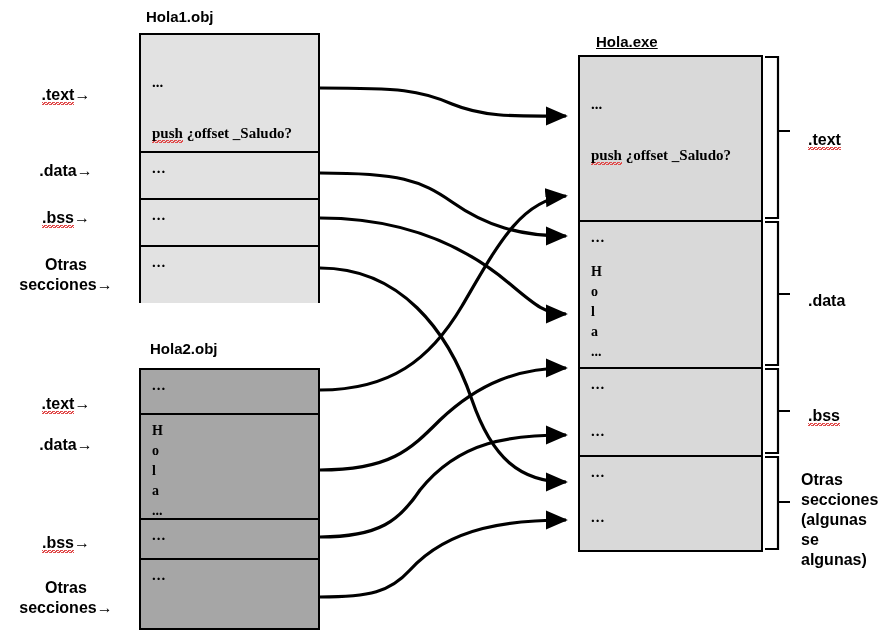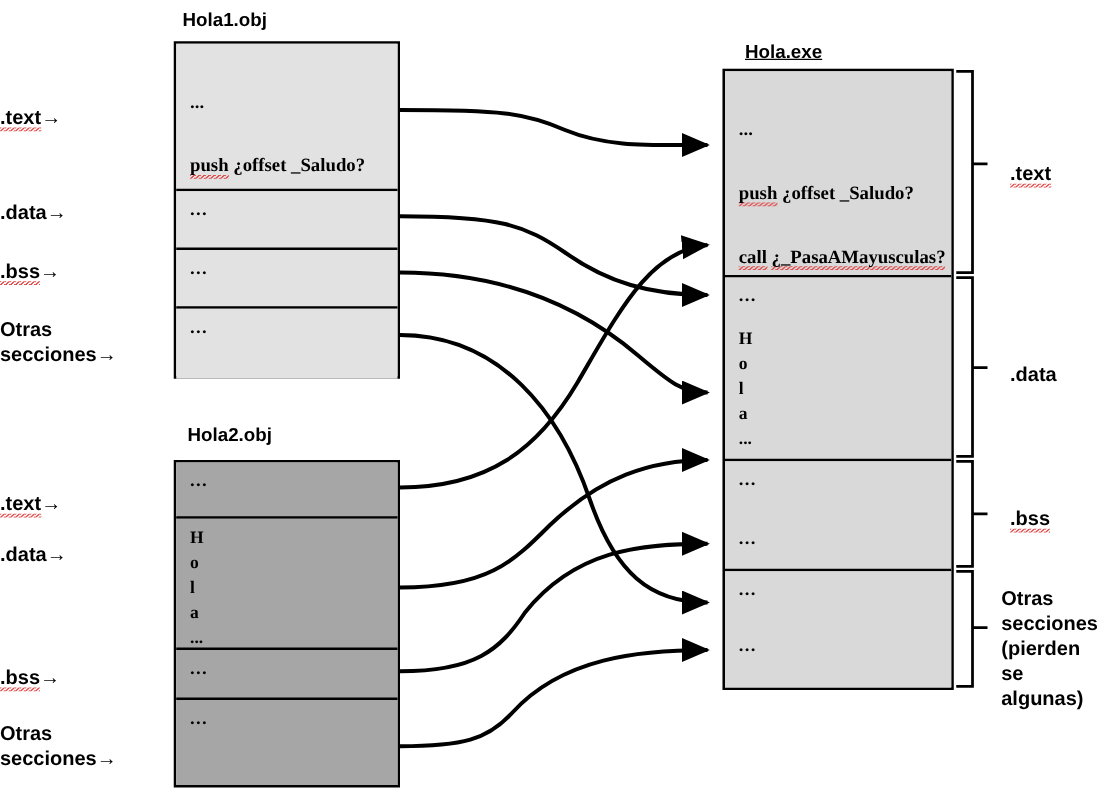--- a/index.html
+++ b/index.html
@@ -33,21 +33,21 @@
         repeating-linear-gradient(135deg,#e04b4b 0 1px,transparent 1px 2px);
        background-repeat:repeat-x;background-size:4px 3px;
        background-position:left bottom;padding-bottom:2px;}
 
   
   .caption{font-family:"Liberation Sans",sans-serif;font-weight:bold;
            font-size:15px;color:#000;white-space:nowrap;}
 
   
   .lbl-left{font-family:"Liberation Sans",sans-serif;font-weight:bold;
-            font-size:16px;color:#000;text-align:left;white-space:nowrap;
+            font-size:16px;color:#000;text-align:center;white-space:nowrap;
             line-height:20px;}
   .lbl-left .arw{font-weight:bold;}
 
   
   .lbl-right{font-family:"Liberation Sans",sans-serif;font-weight:bold;
              font-size:16px;color:#000;white-space:nowrap;line-height:20px;}
 
   svg{position:absolute;left:0;top:0;overflow:visible;}
   .wire{fill:none;stroke:#000;stroke-width:3.2;stroke-linecap:butt;}
   .brace{fill:none;stroke:#000;stroke-width:2.2;}
@@ -113,21 +113,20 @@
       <div class="dots">...</div>
     </div>
   </div>
 
   <div class="objbox" style="left:578px;top:55px;width:185px;height:497px;background:#d9d9d9;">
 
     <div class="sect" style="height:165px;background:#d9d9d9;">
       <div class="code">
         <div>...</div>
         <div><span class="sq">push</span> <span>¿offset _Saludo?</span></div>
-        <div><span class="sq">call</span> <span class="sq">¿_PasaAMayusculas?</span></div>
         
         
         
         
         
       </div>
     </div>
 
     <div class="sect" style="height:147px;background:#d9d9d9;">
       <div class="dots">...</div>
@@ -193,21 +192,21 @@
     <span>.data</span>
   </div>
 
   <div class="abs lbl-right" style="left:808px;top:406px;">
     <span class="sq">.bss</span>
   </div>
 
   <div class="abs lbl-right" style="left:801px;top:470px;">
     <div>Otras</div>
     <div>secciones</div>
-    <div>(pierden</div>
+    <div>(algunas</div>
     <div> se</div>
     <div>algunas)</div>
   </div>
 
   <svg width="888" height="640">
     <defs>
       <marker id="ah" markerWidth="8" markerHeight="8" refX="6.4" refY="3" orient="auto" markerUnits="strokeWidth">
         <path d="M0,0 L7,3 L0,6 z" fill="#000"></path>
       </marker>
     </defs>

